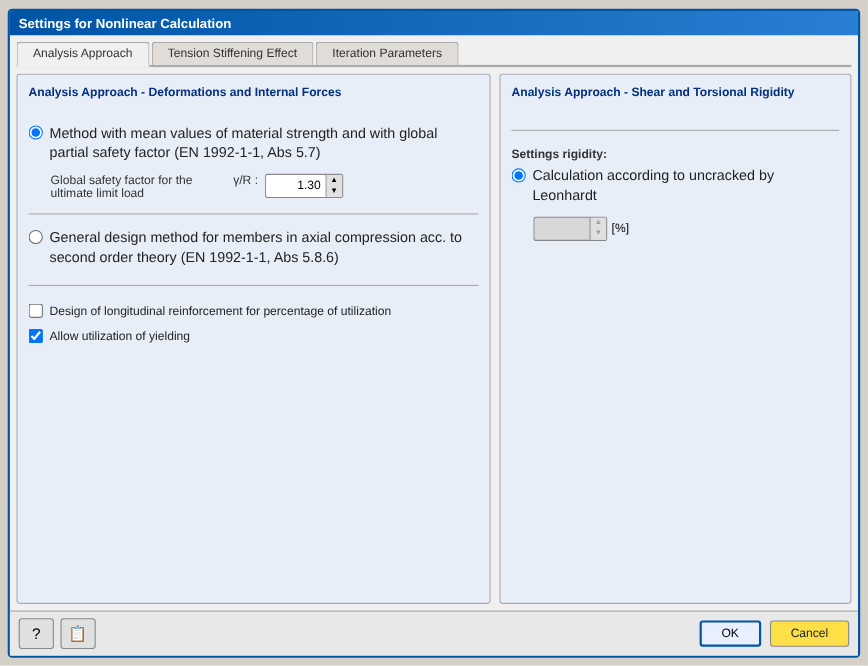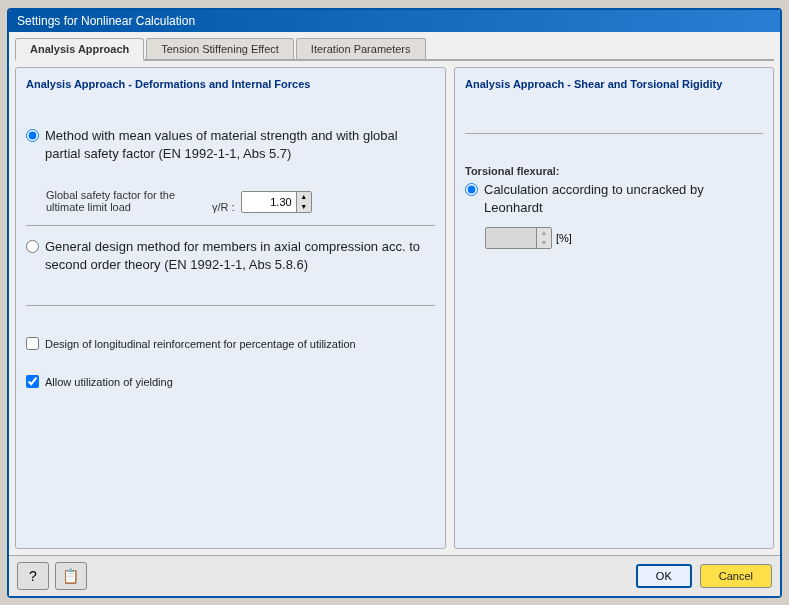--- a/index.html
+++ b/index.html
@@ -20,21 +20,21 @@
       border: 2px solid #0054a6;
       border-radius: 4px;
       display: flex;
       flex-direction: column;
     }
     .title-bar {
       background: linear-gradient(to right, #0054a6, #2a7fd4);
       color: white;
       padding: 4px 8px;
       font-size: 12px;
-      font-weight: normal;
+      font-weight: bold;
       border-radius: 2px 2px 0 0;
       display: flex;
       align-items: center;
     }
     .dialog-body {
       flex: 1;
       display: flex;
       flex-direction: column;
       padding: 6px;
       gap: 6px;
@@ -52,36 +52,36 @@
       cursor: pointer;
       font-size: 11px;
       border-radius: 3px 3px 0 0;
       margin-right: 2px;
       color: #333;
     }
     .tab.active {
       background: #f0f0f0;
       border-bottom: 2px solid #f0f0f0;
       margin-bottom: -2px;
-      font-weight: bold;
+      font-weight: normal;
       z-index: 1;
     }
     .content-area {
       flex: 1;
       display: flex;
       gap: 8px;
     }
     .panel {
       border: 1px solid #aab;
       background: #e8eef8;
       border-radius: 3px;
       padding: 10px;
       display: flex;
       flex-direction: column;
-      gap: 25px;
+      gap: 10px;
     }
     .panel-left {
       flex: 1;
     }
     .panel-right {
       flex: 0 0 320px;
     }
     .panel-title {
       font-weight: bold;
       font-size: 11px;
@@ -103,24 +103,24 @@
       margin-top: 2px;
       flex-shrink: 0;
     }
     .radio-label {
       font-size: 13px;
       line-height: 1.4;
       color: #222;
     }
     .safety-factor-row {
       display: flex;
-      align-items: flex-end;
+      align-items: flex-start;
       gap: 6px;
       margin-left: 20px;
-      margin-top: 20px;
+      margin-top: 4px;
     }
     .safety-label {
       font-size: 11px;
       color: #333;
       flex: 0 0 160px;
     }
     .gamma-label {
       font-size: 11px;
       color: #333;
     }
@@ -308,21 +308,21 @@
         </div>
       </div>
 
       <div class="panel panel-right">
         <div class="panel-title">Analysis Approach - Shear and Torsional Rigidity</div>
 
 
         <div class="divider"></div>
 
         <div>
-          <div class="section-title">Torsional flexural:</div>
+          <div class="section-title">Settings rigidity:</div>
           <div class="radio-group">
             <div class="radio-item">
               <input type="radio" name="torsional" checked="" style="">
               <span class="radio-label">Calculation according to uncracked by Leonhardt</span>
             </div>
             <div class="torsional-input-row">
               <div class="torsional-number-input-wrapper">
                 <input class="torsional-number-input" type="text" disabled="" style="">
                 <div class="spin-buttons">
                   <button class="spin-btn" disabled="">▲</button>

